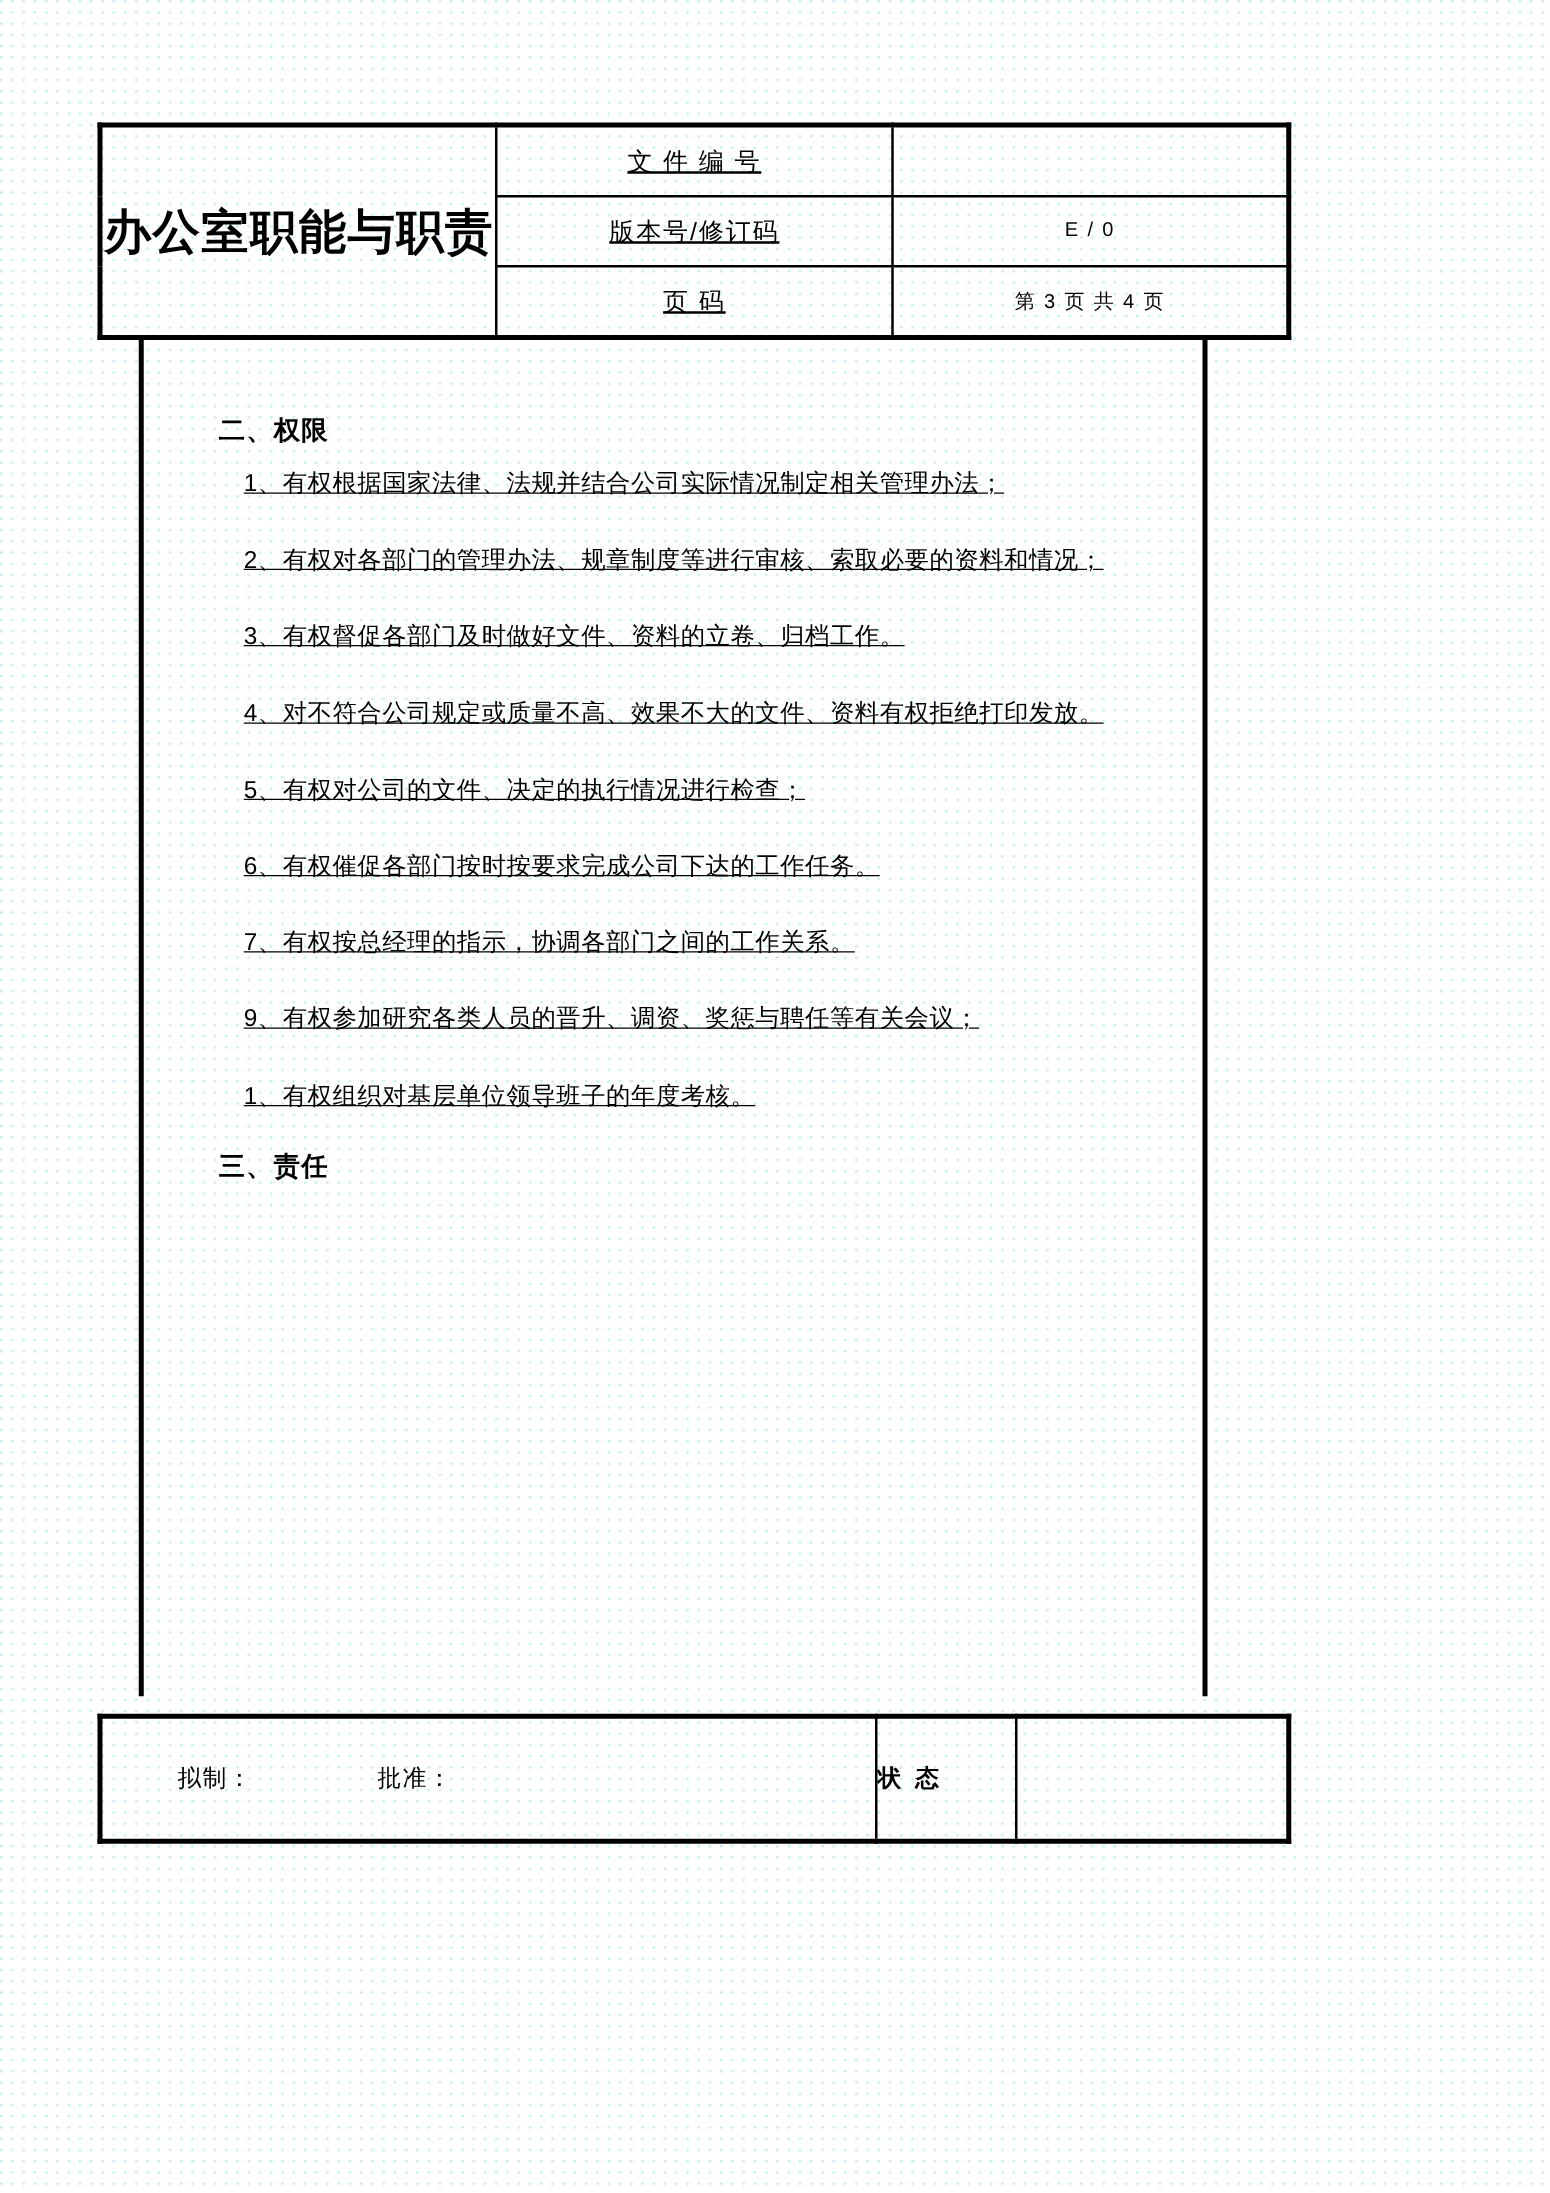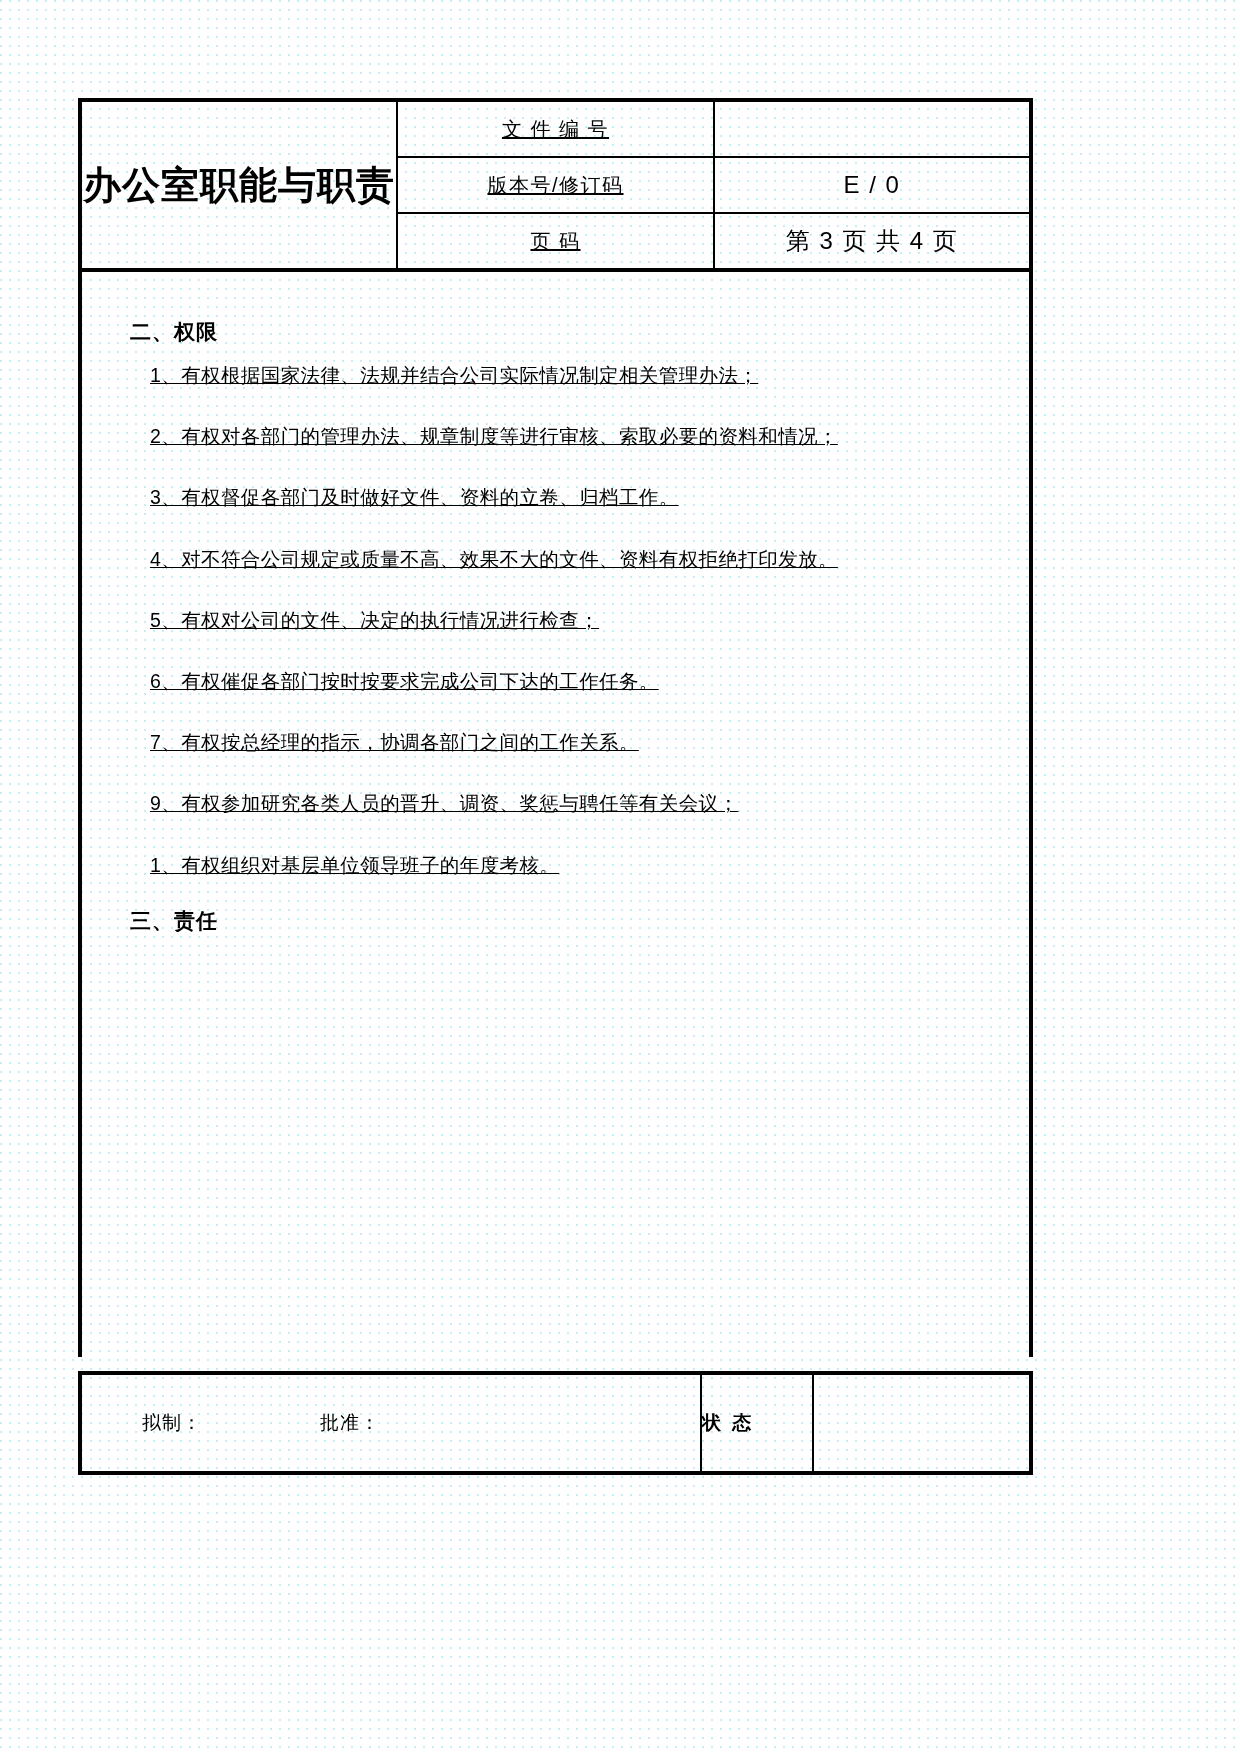--- a/index.html
+++ b/index.html
@@ -57,39 +57,40 @@
     font-weight: bold;
     letter-spacing: 1px;
   }
   .header-table td.label-cell {
     font-size: 20px;
     letter-spacing: 1.5px;
     white-space: nowrap;
     text-decoration: underline;
   }
   .header-table td.value-cell {
-    font-size: 24px;
+    font-size: 16px;
     letter-spacing: 1.5px;
     white-space: nowrap;
   }
   .header-table tr:first-child td.label-cell,
   .header-table tr:first-child td.value-cell { border-top: none; }
   .header-table tr:last-child td.label-cell,
   .header-table tr:last-child td.value-cell { border-bottom: none; }
   .header-table td.value-cell { border-right: none; }
 
   
   .body-frame {
-    width: 955px;
+    width: 855px;
     border-left: 4px solid #000;
     border-right: 4px solid #000;
     box-sizing: border-box;
     min-height: 1085px;
     position: relative;
-    padding: 0;
+    padding: 12px;
+    margin-left: 33px;
   }
   .body-inner {
     padding: 30px 26px 0 26px;
   }
 
   .section-heading {
     font-size: 21px;
     font-weight: bold;
     letter-spacing: 1px;
     margin: 22px 0 14px 22px;
@@ -135,21 +136,20 @@
   }
   .footer-table td.status-value {
     border-top: none;
     border-bottom: none;
     border-right: none;
     padding: 0;
   }
   .sig-row-inner {
     display: flex;
     align-items: center;
-    gap: 18px;
   }
   .sig-item { margin-right: 100px; white-space: nowrap; }
 </style>
 </head>
 <body>
 
 <div class="page">
   <div class="doc">
 
     <table class="header-table">

